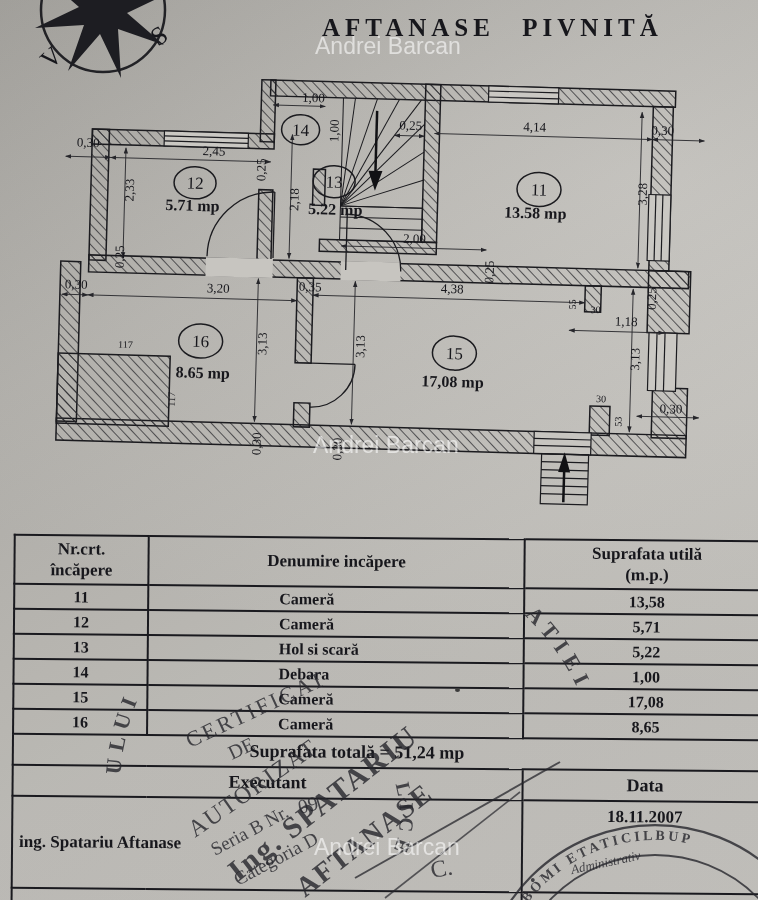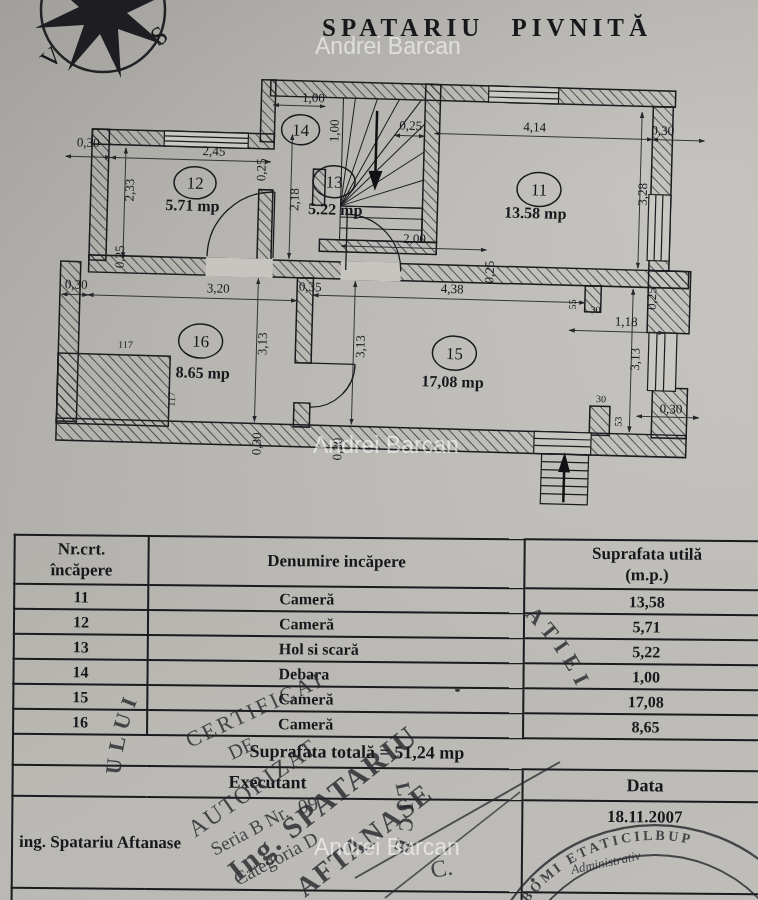--- a/index.html
+++ b/index.html
@@ -50,21 +50,21 @@
 <div class="page">
   <div class="shade"></div>
 
   <svg style="left:8px;top:0;z-index:2" width="215" height="118" viewBox="0 0 215 118">
     <circle cx="95" cy="10" r="62" fill="none" stroke="#222226" stroke-width="2.5"></circle>
     <polygon fill="#1d1d22" points="130,-51 114,-5 163,-8 119,13 156,45 110,29 113,78 92,34 60,71 76,25 27,28 71,7 34,-25 80,-9 77,-58 98,-14"></polygon>
     <text x="150" y="47" font-size="26" transform="rotate(-35 150 47)">S</text>
     <text x="42" y="70" font-size="26" transform="rotate(-42 42 70)">V</text>
   </svg>
 
-  <div class="title">SPATARIU  PIVNITĂ</div>
+  <div class="title">AFTANASE  PIVNITĂ</div>
 
   <svg style="left:0;top:75px;z-index:1" width="758" height="440" viewBox="0 0 758 440">
     <defs>
       <pattern id="hpat" width="7" height="7" patternUnits="userSpaceOnUse" patternTransform="rotate(-45)">
         <line x1="0" y1="0" x2="0" y2="7" stroke="#2c2c30" stroke-width="1.5"></line>
       </pattern>
       <marker id="arr" viewBox="0 0 10 10" refX="9" refY="5" markerWidth="7" markerHeight="7" orient="auto-start-reverse">
         <path d="M0,1.5 L10,5 L0,8.5 z" fill="#26262b"></path>
       </marker>
     </defs>

